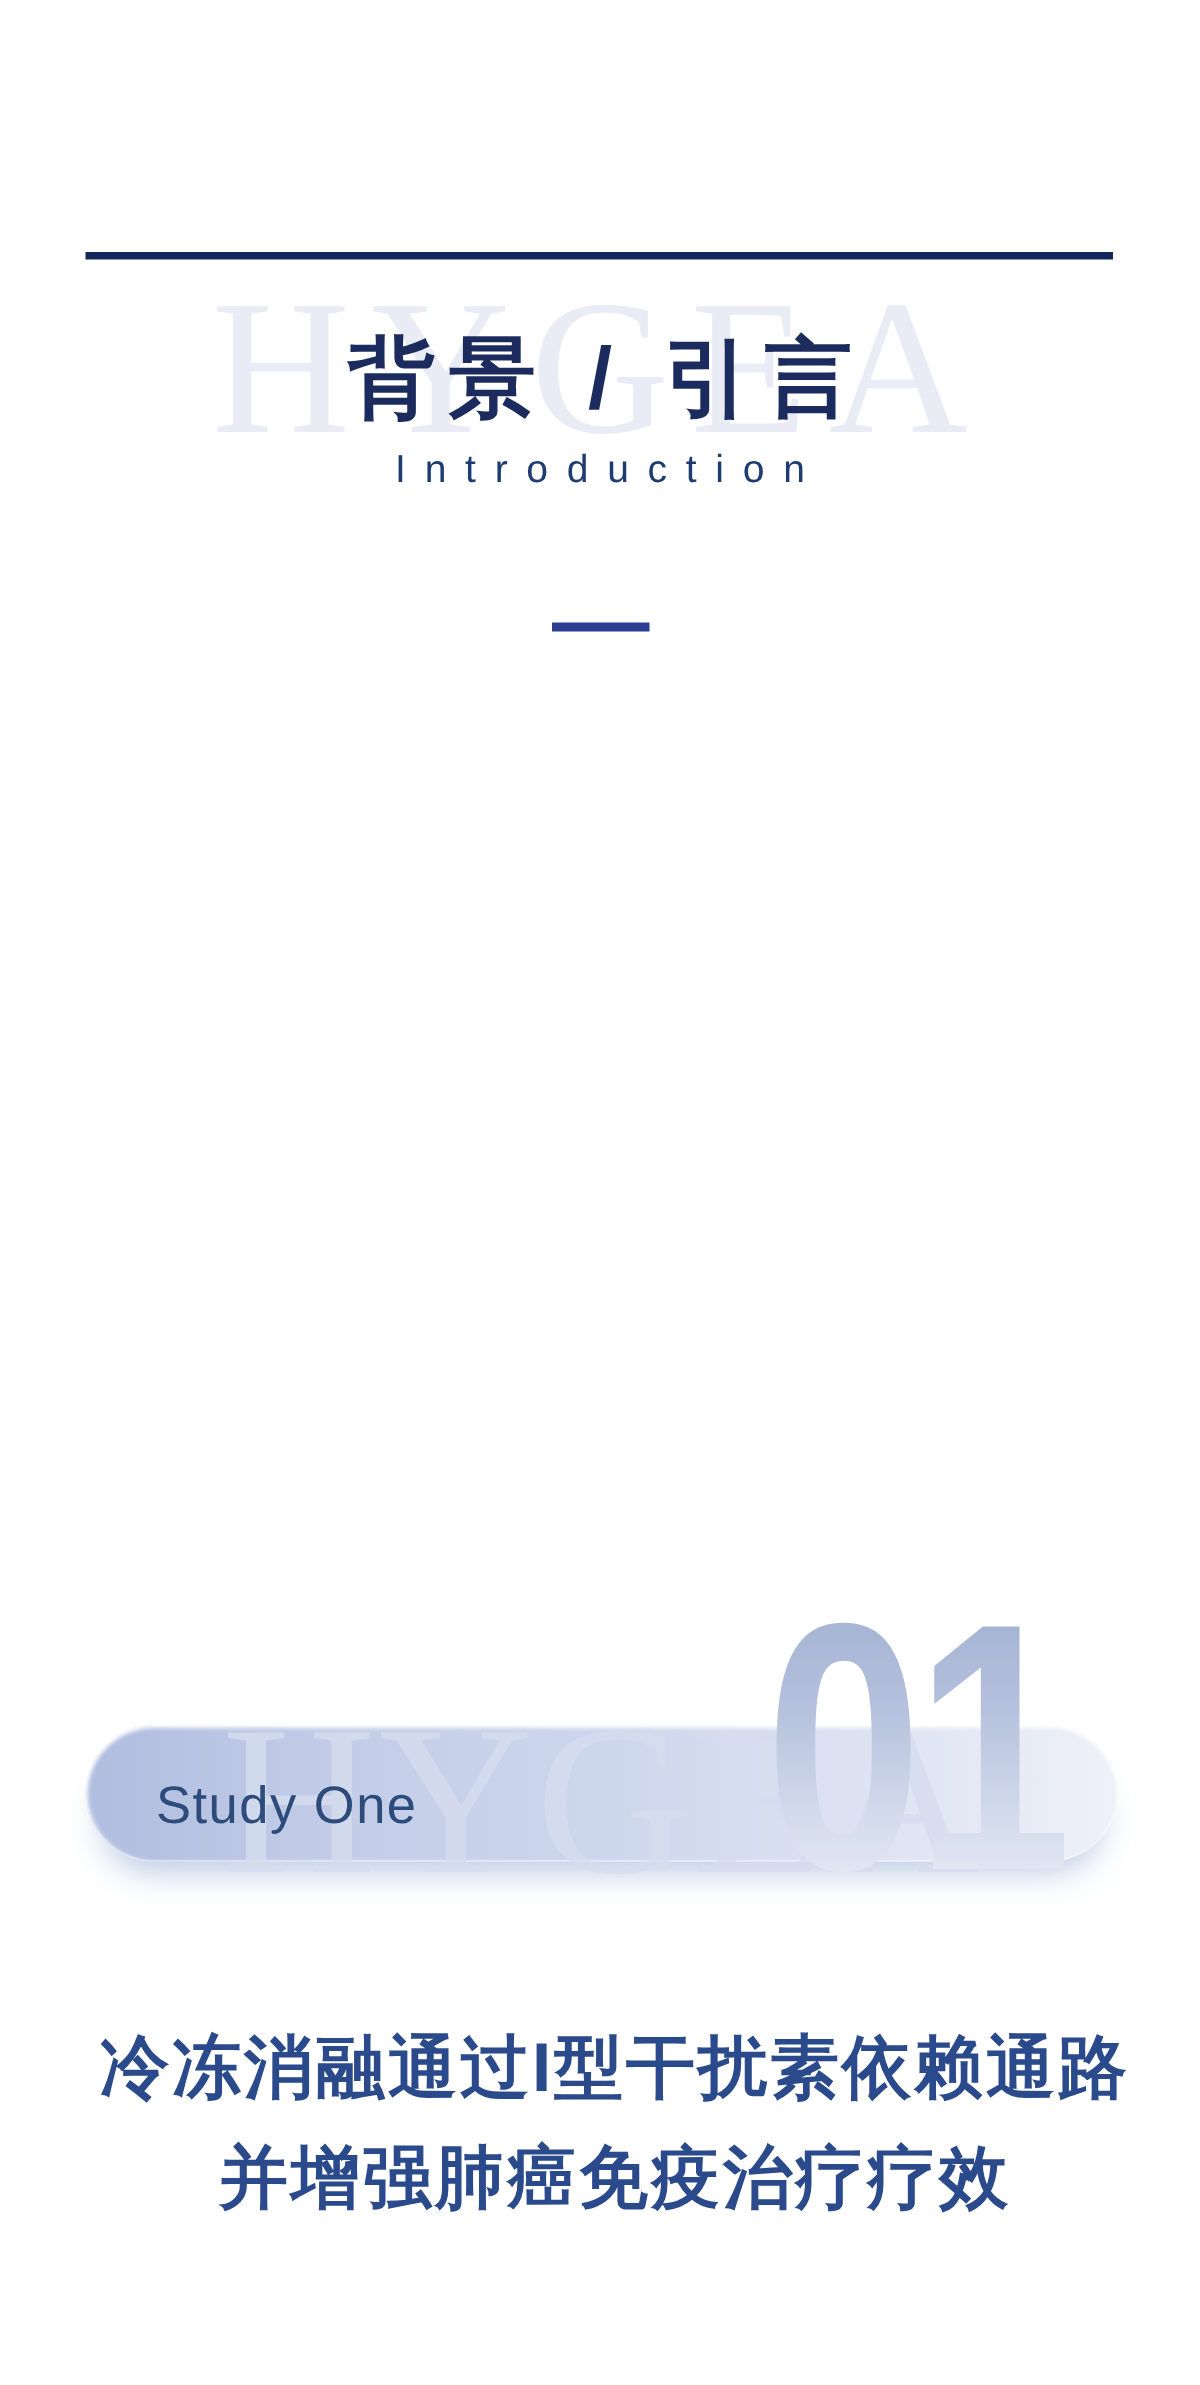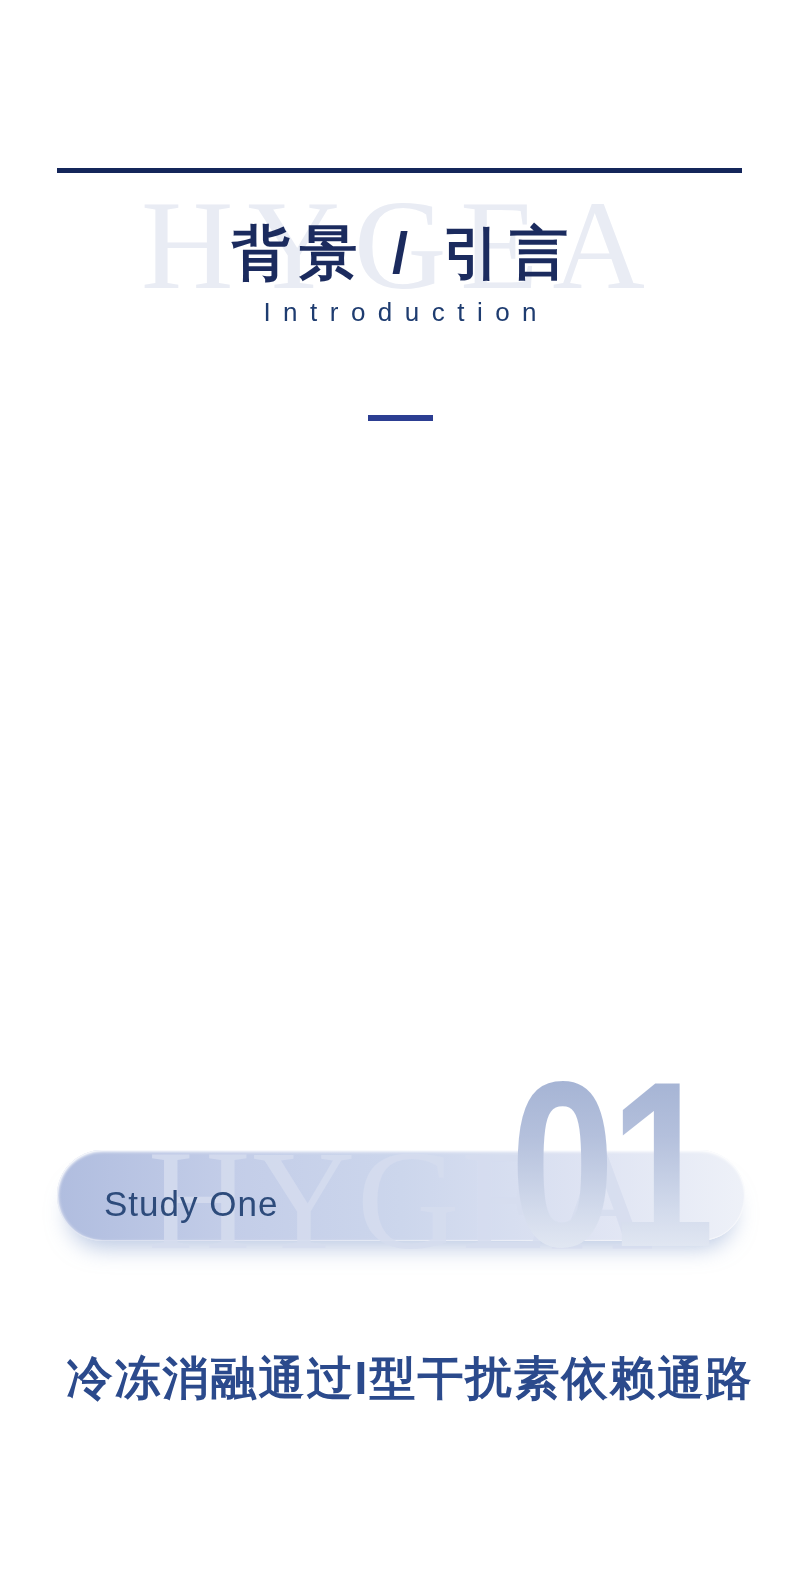--- a/index.html
+++ b/index.html
@@ -121,15 +121,16 @@
 
   <section class="study-banner">
     <div class="study-pill"></div>
     <div class="pill-watermark">HYGEA</div>
     <div class="big-number">01</div>
     <div class="study-title-en">Study One</div>
   </section>
 
   <h2 class="study-heading">
     <span>冷冻消融通过I型干扰素依赖通路</span>
+    <span>并增强肺癌免疫治疗疗效</span>
   </h2>
 
 </div>
 
 </body></html>

